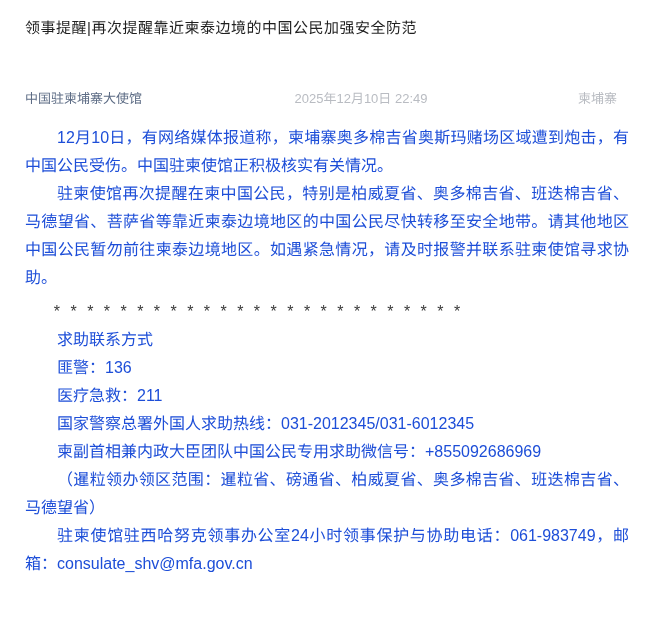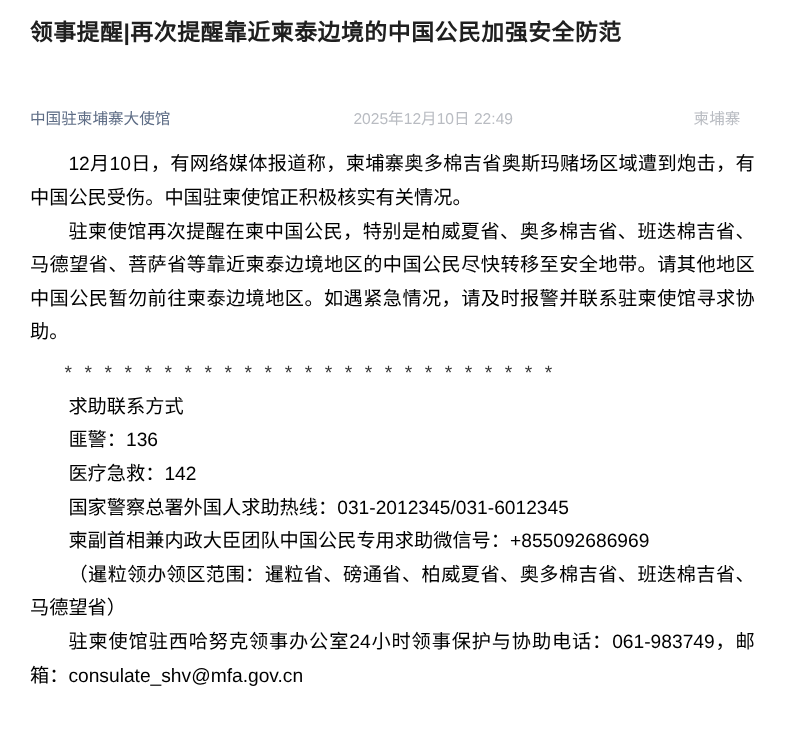--- a/index.html
+++ b/index.html
@@ -13,23 +13,23 @@
     font-family: "Liberation Sans", "DejaVu Sans", sans-serif;
     -webkit-font-smoothing: antialiased;
   }
   .page {
     box-sizing: border-box;
     width: 654px;
     padding: 14px 25px 18px 25px;
   }
   .title {
     margin: 0 0 13px 0;
-    font-size: 19px;
+    font-size: 15px;
     line-height: 27px;
-    font-weight: 700;
+    font-weight: 400;
     color: #1f1f1f;
     letter-spacing: 0.5px;
   }
   .byline {
     display: flex;
     align-items: baseline;
     margin: 0 0 16px 0;
     font-size: 13px;
     line-height: 18px;
     white-space: nowrap;
@@ -42,21 +42,21 @@
   }
   .byline .meta {
     color: #b9bcc2;
     margin-right: 12px;
     margin-top: 36px;
   }
   .article p {
     margin: 0;
     font-size: 16px;
     line-height: 28px;
-    color: #000000;
+    color: #1d4ed8;
     text-indent: 2em;
     text-align: justify;
     word-break: break-all;
   }
   .article p.asterisks {
     margin-top: 6px;
     text-indent: 1.8em;
     letter-spacing: 2px;
     word-spacing: 2px;
     color: #3a3a3a;
@@ -75,21 +75,21 @@
     <span class="meta">2025年12月10日 22:49</span>
     <span class="meta">柬埔寨</span>
   </div>
 
   <div class="article">
     <p>12月10日，有网络媒体报道称，柬埔寨奥多棉吉省奥斯玛赌场区域遭到炮击，有中国公民受伤。中国驻柬使馆正积极核实有关情况。</p>
     <p>驻柬使馆再次提醒在柬中国公民，特别是柏威夏省、奥多棉吉省、班迭棉吉省、马德望省、菩萨省等靠近柬泰边境地区的中国公民尽快转移至安全地带。请其他地区中国公民暂勿前往柬泰边境地区。如遇紧急情况，请及时报警并联系驻柬使馆寻求协助。</p>
     <p class="asterisks">* * * * * * * * * * * * * * * * * * * * * * * * *</p>
     <p>求助联系方式</p>
     <p>匪警：136</p>
-    <p>医疗急救：142</p>
+    <p>医疗急救：211</p>
     <p>国家警察总署外国人求助热线：031-2012345/031-6012345</p>
     <p>柬副首相兼内政大臣团队中国公民专用求助微信号：+855092686969</p>
     <p>（暹粒领办领区范围：暹粒省、磅通省、柏威夏省、奥多棉吉省、班迭棉吉省、马德望省）</p>
     <p>驻柬使馆驻西哈努克领事办公室24小时领事保护与协助电话：061-983749，邮箱：consulate_shv@mfa.gov.cn</p>
 
   </div>
 
 </div>
 
 </body></html>

